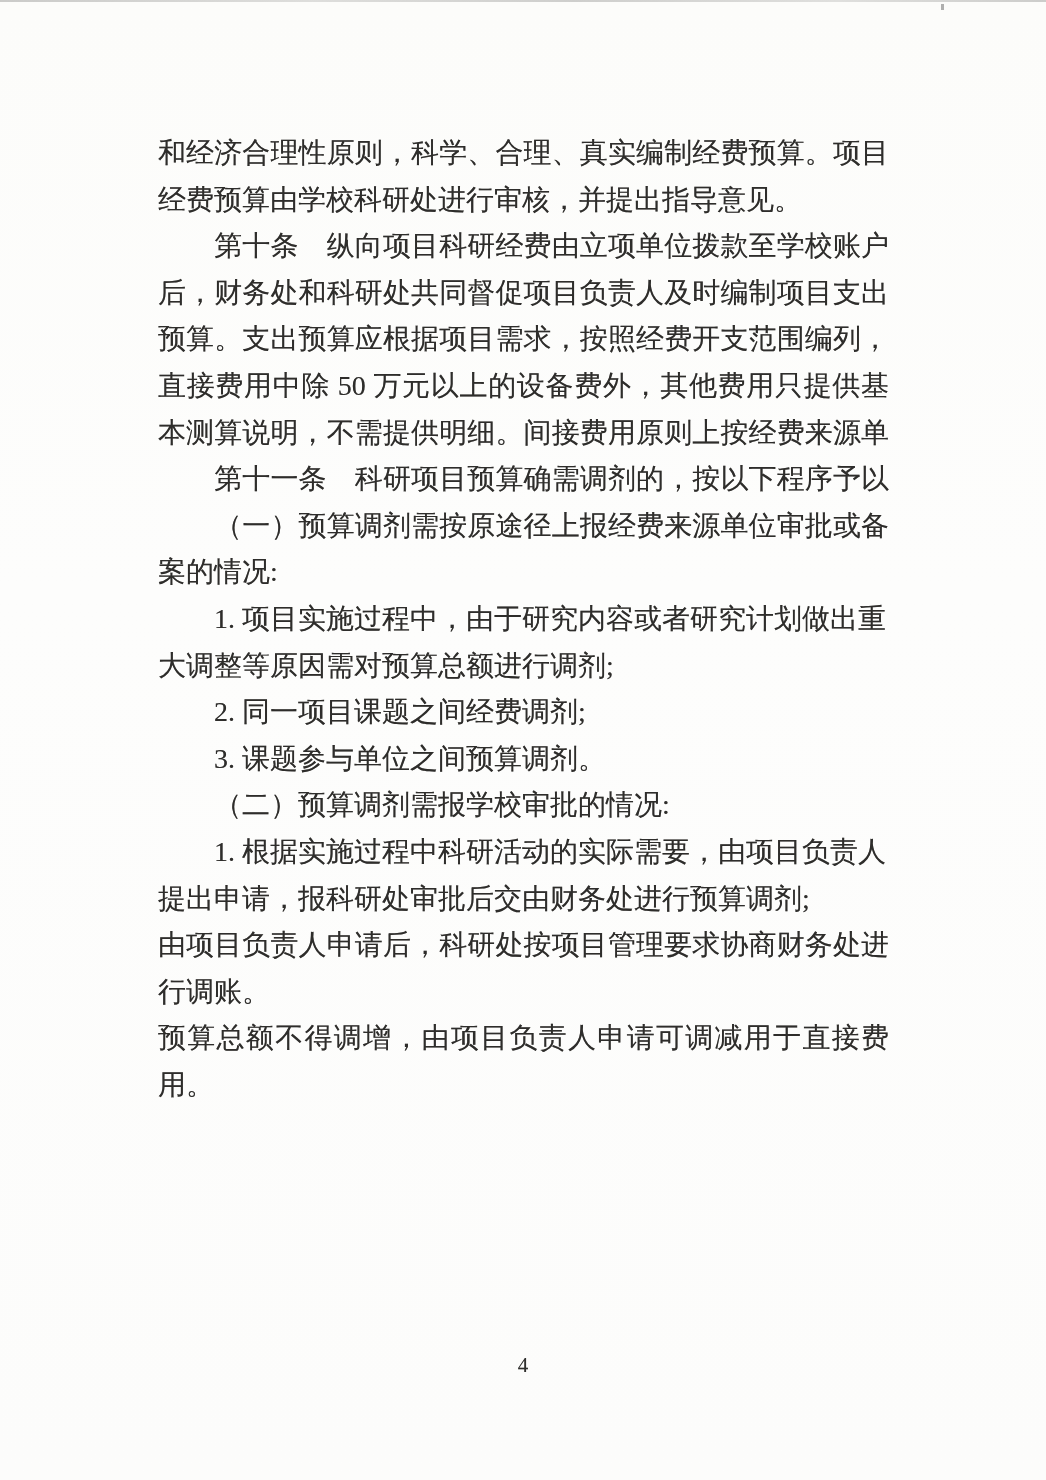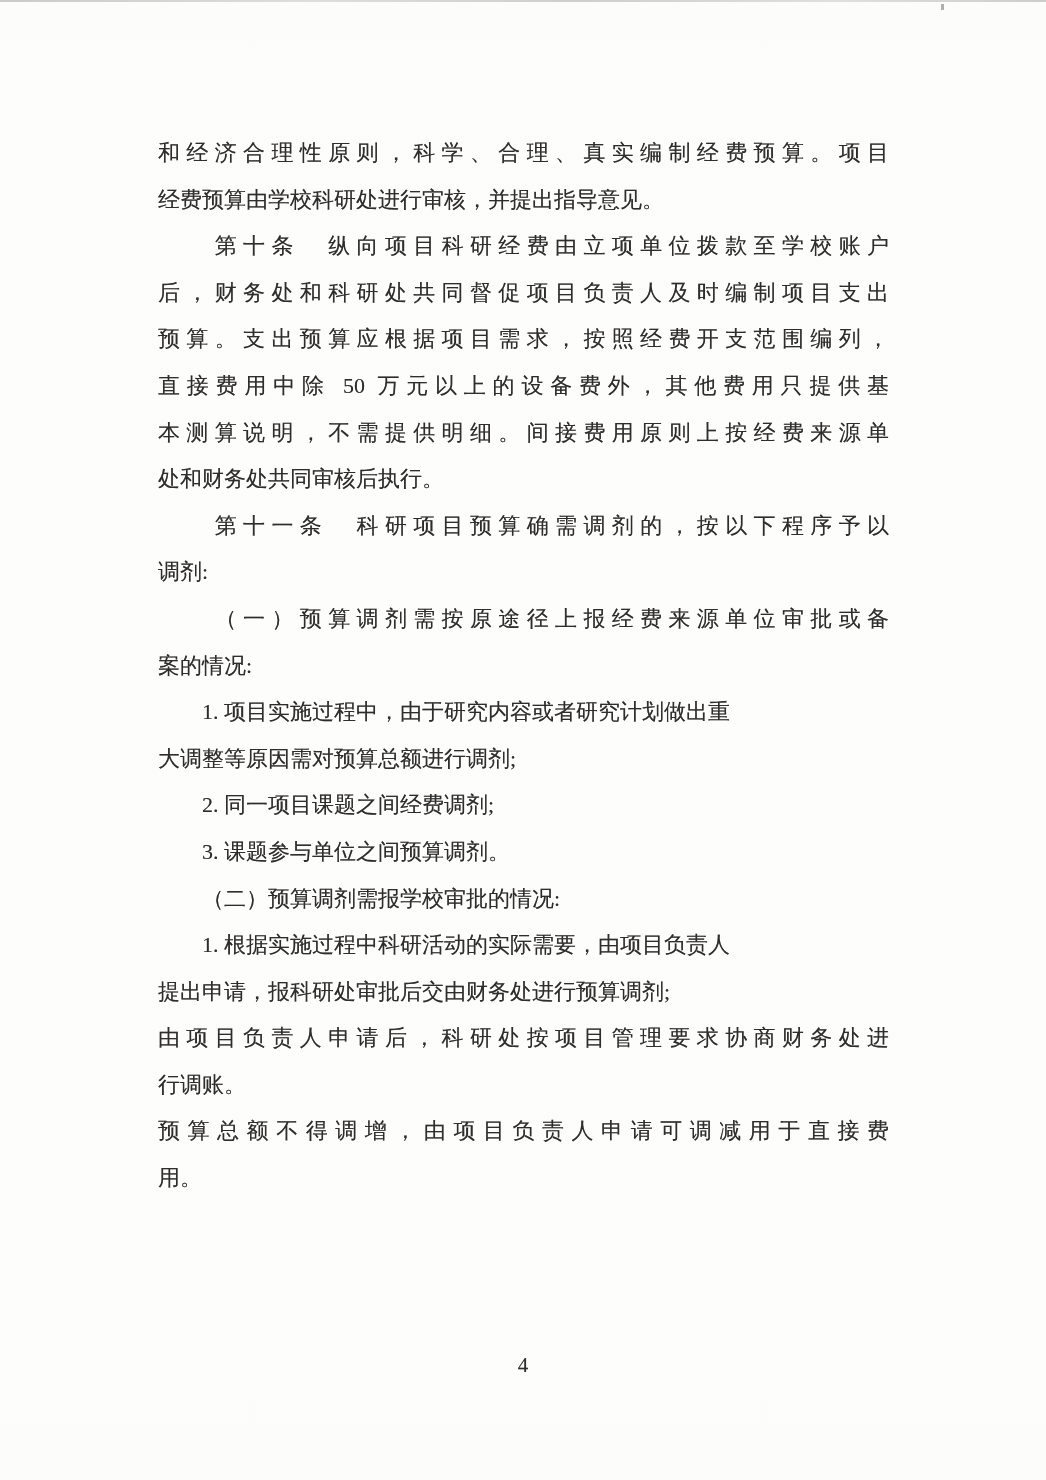--- a/index.html
+++ b/index.html
@@ -41,21 +41,21 @@
   }
   .body-text {
     position: absolute;
     left: 158px;
     top: 130px;
     width: 731px;
   }
   .line {
     height: 46.6px;
     line-height: 46.6px;
-    font-size: 22px;
+    font-size: 28px;
     color: #2e2d2b;
     text-align: justify;
     text-shadow: 0 0 0.5px rgba(40, 38, 35, 0.45);
     white-space: pre-wrap;
   }
   .line.fill {
     text-align-last: justify;
   }
   .seg.bold {
     font-weight: normal;
@@ -79,23 +79,21 @@
   <div class="top-edge"></div>
   <div class="speck"></div>
   <div class="body-text">
       <div class="line fill"><span class="seg">和经济合理性原则，科学、合理、真实编制经费预算。项目</span></div>
       <div class="line"><span class="seg">经费预算由学校科研处进行审核，并提出指导意见。</span></div>
       <div class="line fill"><span class="seg">　　</span><span class="seg bold">第十条</span><span class="seg">　纵向项目科研经费由立项单位拨款至学校账户</span></div>
       <div class="line fill"><span class="seg">后，财务处和科研处共同督促项目负责人及时编制项目支出</span></div>
       <div class="line fill"><span class="seg">预算。支出预算应根据项目需求，按照经费开支范围编列，</span></div>
       <div class="line fill"><span class="seg">直接费用中除 50 万元以上的设备费外，其他费用只提供基</span></div>
       <div class="line fill"><span class="seg">本测算说明，不需提供明细。间接费用原则上按经费来源单</span></div>
-      <div class="line"><span class="seg">处和财务处共同审核后执行。</span></div>
       <div class="line fill"><span class="seg">　　</span><span class="seg bold">第十一条</span><span class="seg">　科研项目预算确需调剂的，按以下程序予以</span></div>
-      <div class="line"><span class="seg">调剂:</span></div>
       <div class="line fill"><span class="seg">　　（一）预算调剂需按原途径上报经费来源单位审批或备</span></div>
       <div class="line"><span class="seg">案的情况:</span></div>
       <div class="line"><span class="seg">　　1. 项目实施过程中，由于研究内容或者研究计划做出重</span></div>
       <div class="line"><span class="seg">大调整等原因需对预算总额进行调剂;</span></div>
       <div class="line"><span class="seg">　　2. 同一项目课题之间经费调剂;</span></div>
       <div class="line"><span class="seg">　　3. 课题参与单位之间预算调剂。</span></div>
       <div class="line"><span class="seg">　　（二）预算调剂需报学校审批的情况:</span></div>
       <div class="line"><span class="seg">　　1. 根据实施过程中科研活动的实际需要，由项目负责人</span></div>
       <div class="line"><span class="seg">提出申请，报科研处审批后交由财务处进行预算调剂;</span></div>
       <div class="line fill"><span class="seg">由项目负责人申请后，科研处按项目管理要求协商财务处进</span></div>

